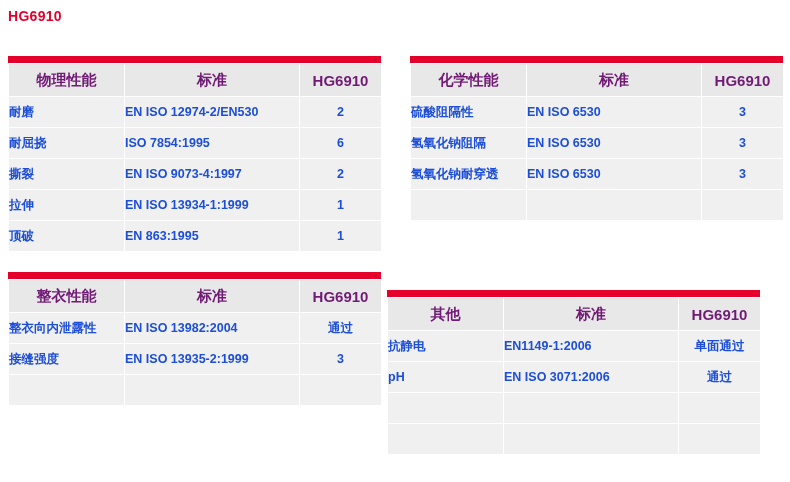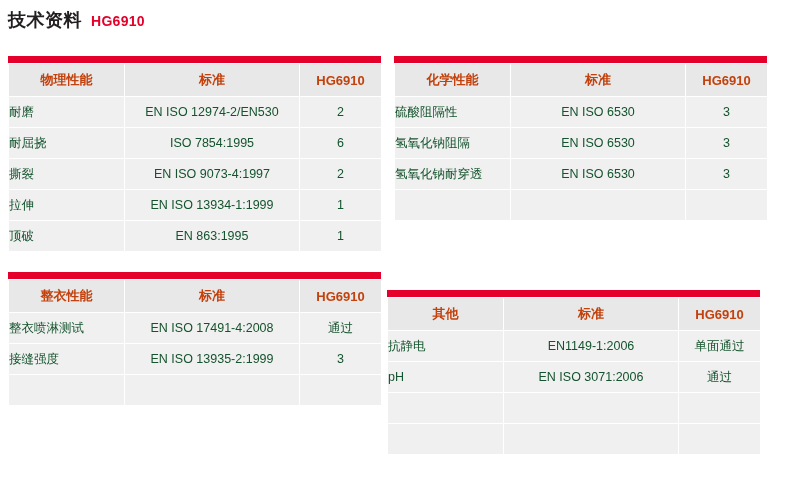--- a/index.html
+++ b/index.html
@@ -38,21 +38,21 @@
     font-size: 14px;
     font-weight: bold;
     color: #e4002b;
     letter-spacing: 0.3px;
   }
   .table-block {
     position: absolute;
     width: 373px;
   }
   .block-tl { left: 8px; top: 56px; }
-  .block-tr { left: 394px; top: 56px; }
+  .block-tr { left: 410px; top: 56px; }
   .block-bl { left: 8px; top: 272px; }
   .block-br { left: 387px; top: 290px; }
 
   .red-bar {
     height: 7px;
     background: #e4002b;
     width: 100%;
   }
   table.spec {
     border-collapse: collapse;
@@ -65,57 +65,57 @@
     padding: 0;
     height: 30px;
     vertical-align: middle;
     font-size: 12.5px;
     font-weight: normal;
   }
   table.spec thead th {
     background: #e8e8e8;
     font-weight: bold;
     text-align: center;
-    font-size: 13px;
+    font-size: 15px;
     height: 32px;
-    color: #c2410c;
+    color: #701a75;
   }
   table.spec tbody td {
     background: #f0f0f0;
-    color: #14532d;
+    color: #1d4ed8;
+    font-weight: bold;
   }
   .col-name { width: 116px; }
   .col-std  { width: 175px; }
   .col-val  { width: 82px; }
 
   td.cell-name {
     text-align: left;
     padding-left: 14px;
   }
   td.cell-std {
-    text-align: center;
+    text-align: left;
     padding-left: 14px;
   }
   td.cell-val {
     text-align: center;
   }
   th.head-name {
     padding-left: 0;
   }
   .empty-row td {
     background: #f0f0f0;
   }
 </style>
 </head>
 <body>
 
 <div class="page">
 
   <div class="page-header">
-    <span class="page-title">技术资料</span>
     <span class="page-subtitle">HG6910</span>
   </div>
 
   <div class="table-block block-tl">
     <div class="red-bar"></div>
     <table class="spec">
       <colgroup>
         <col class="col-name">
           <col class="col-std">
           <col class="col-val">
@@ -207,22 +207,22 @@
       </colgroup>
       <thead>
         <tr>
           <th class="head-name">整衣性能</th>
           <th>标准</th>
           <th>HG6910</th>
         </tr>
       </thead>
       <tbody>
         <tr>
-          <td class="cell-name">整衣喷淋测试</td>
-          <td class="cell-std">EN ISO 17491-4:2008</td>
+          <td class="cell-name">整衣向内泄露性</td>
+          <td class="cell-std">EN ISO 13982:2004</td>
           <td class="cell-val">通过</td>
         </tr>
         <tr>
           <td class="cell-name">接缝强度</td>
           <td class="cell-std">EN ISO 13935-2:1999</td>
           <td class="cell-val">3</td>
         </tr>
         <tr class="empty-row">
           <td></td>
           <td></td>

